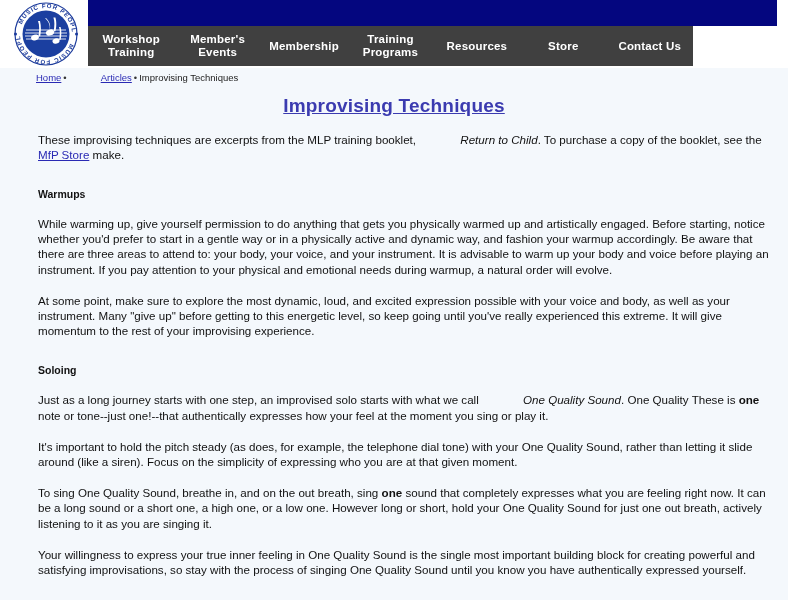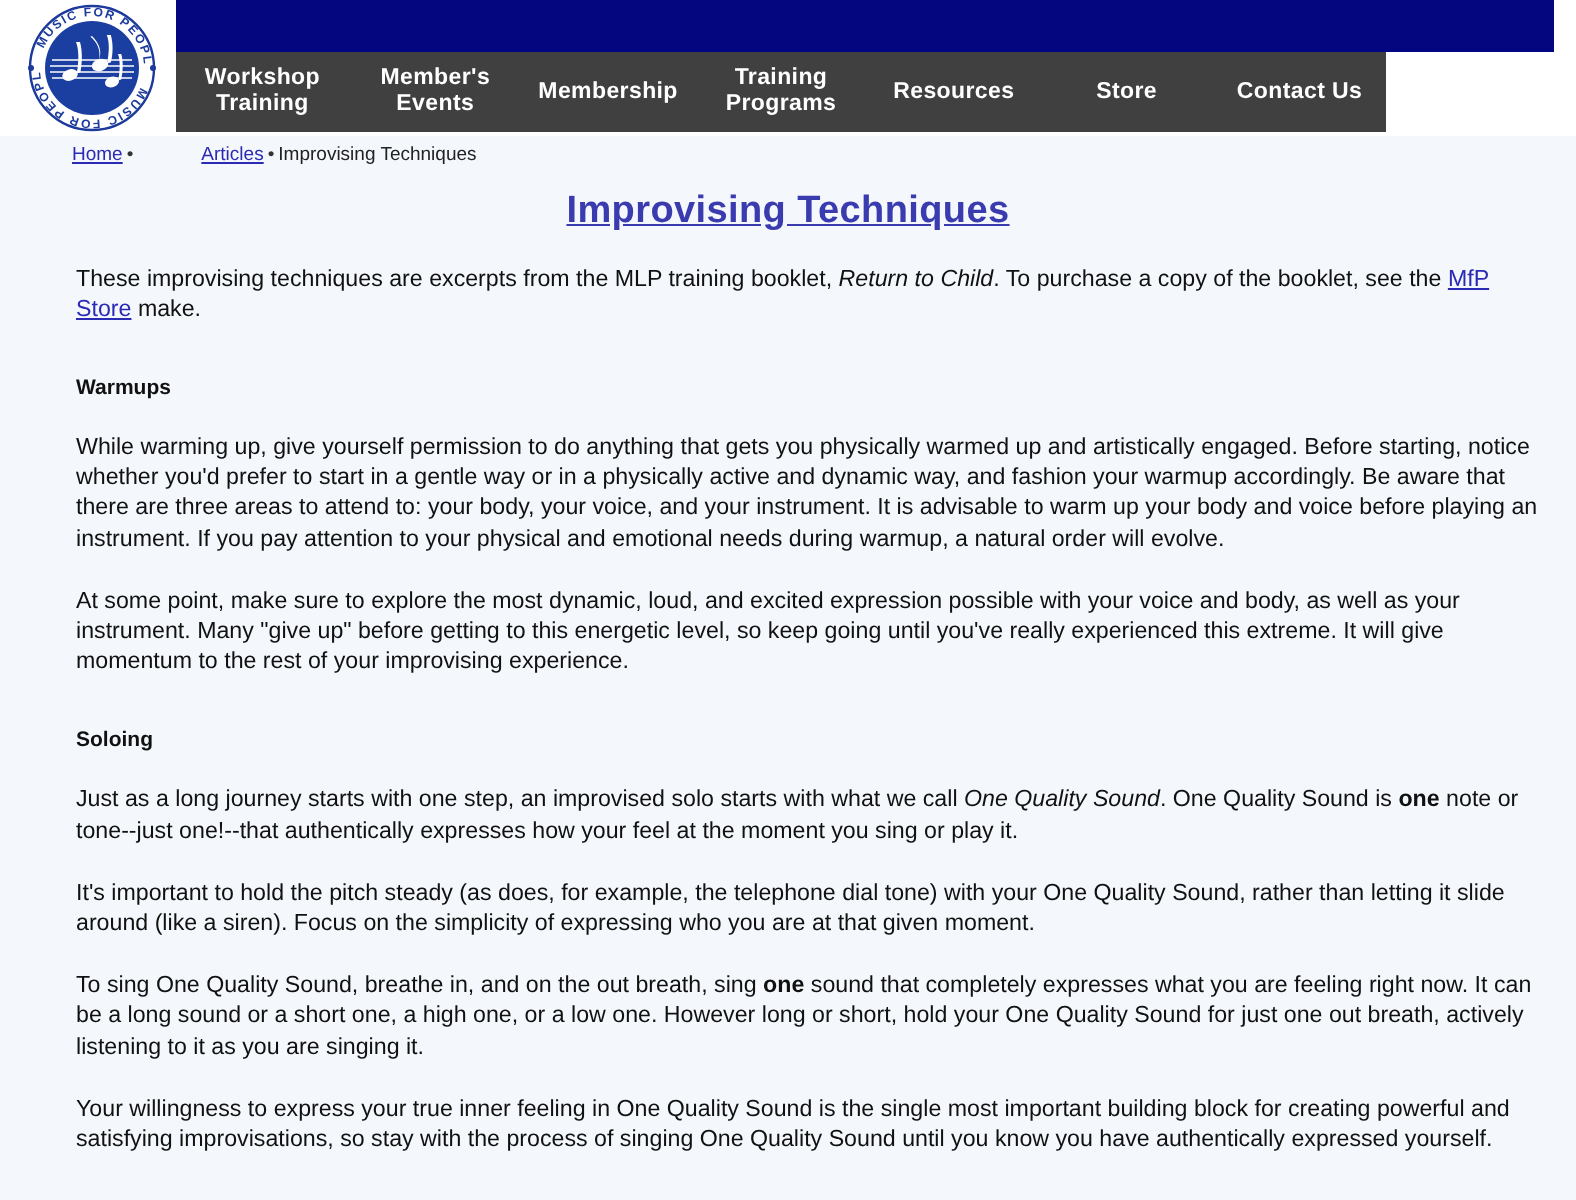--- a/index.html
+++ b/index.html
@@ -109,21 +109,21 @@
     font-size: 10.5px;
     font-weight: bold;
     color: #111111;
   }
   p.para {
     margin: 16px 0 0 0;
     font-size: 11.6px;
     line-height: 15.2px;
     color: #111111;
   }
-  em { font-style: italic; }
+  em { font-style: italic; margin-left: 41px; }
   strong { font-weight: bold; }
 </style>
 </head>
 <body>
 
 <div class="header">
 
   <div class="topstrip"></div>
 
   <div class="navbar">
@@ -201,18 +201,18 @@
 
 <div class="content">
 
   <p class="intro"><span>These improvising techniques are excerpts from the MLP training booklet, </span><em>Return to Child</em><span>. To purchase a copy of the booklet, see the </span><a class="body-link">MfP Store</a><span> make.</span></p>
 
   <div class="sec-heading">Warmups</div>
   <p class="para">While warming up, give yourself permission to do anything that gets you physically warmed up and artistically engaged. Before starting, notice whether you'd prefer to start in a gentle way or in a physically active and dynamic way, and fashion your warmup accordingly. Be aware that there are three areas to attend to: your body, your voice, and your instrument. It is advisable to warm up your body and voice before playing an instrument. If you pay attention to your physical and emotional needs during warmup, a natural order will evolve.</p>
   <p class="para">At some point, make sure to explore the most dynamic, loud, and excited expression possible with your voice and body, as well as your instrument. Many "give up" before getting to this energetic level, so keep going until you've really experienced this extreme. It will give momentum to the rest of your improvising experience.</p>
 
   <div class="sec-heading">Soloing</div>
-  <p class="para"><span>Just as a long journey starts with one step, an improvised solo starts with what we call </span><em>One Quality Sound</em><span>. One Quality Sound is </span><strong>one</strong><span> note or tone--just one!--that authentically expresses how your feel at the moment you sing or play it.</span></p>
+  <p class="para"><span>Just as a long journey starts with one step, an improvised solo starts with what we call </span><em>One Quality Sound</em><span>. One Quality These is </span><strong>one</strong><span> note or tone--just one!--that authentically expresses how your feel at the moment you sing or play it.</span></p>
   <p class="para">It's important to hold the pitch steady (as does, for example, the telephone dial tone) with your One Quality Sound, rather than letting it slide around (like a siren). Focus on the simplicity of expressing who you are at that given moment.</p>
   <p class="para"><span>To sing One Quality Sound, breathe in, and on the out breath, sing </span><strong>one</strong><span> sound that completely expresses what you are feeling right now. It can be a long sound or a short one, a high one, or a low one. However long or short, hold your One Quality Sound for just one out breath, actively listening to it as you are singing it.</span></p>
   <p class="para">Your willingness to express your true inner feeling in One Quality Sound is the single most important building block for creating powerful and satisfying improvisations, so stay with the process of singing One Quality Sound until you know you have authentically expressed yourself.</p>
 
 </div>
 
 </body></html>

